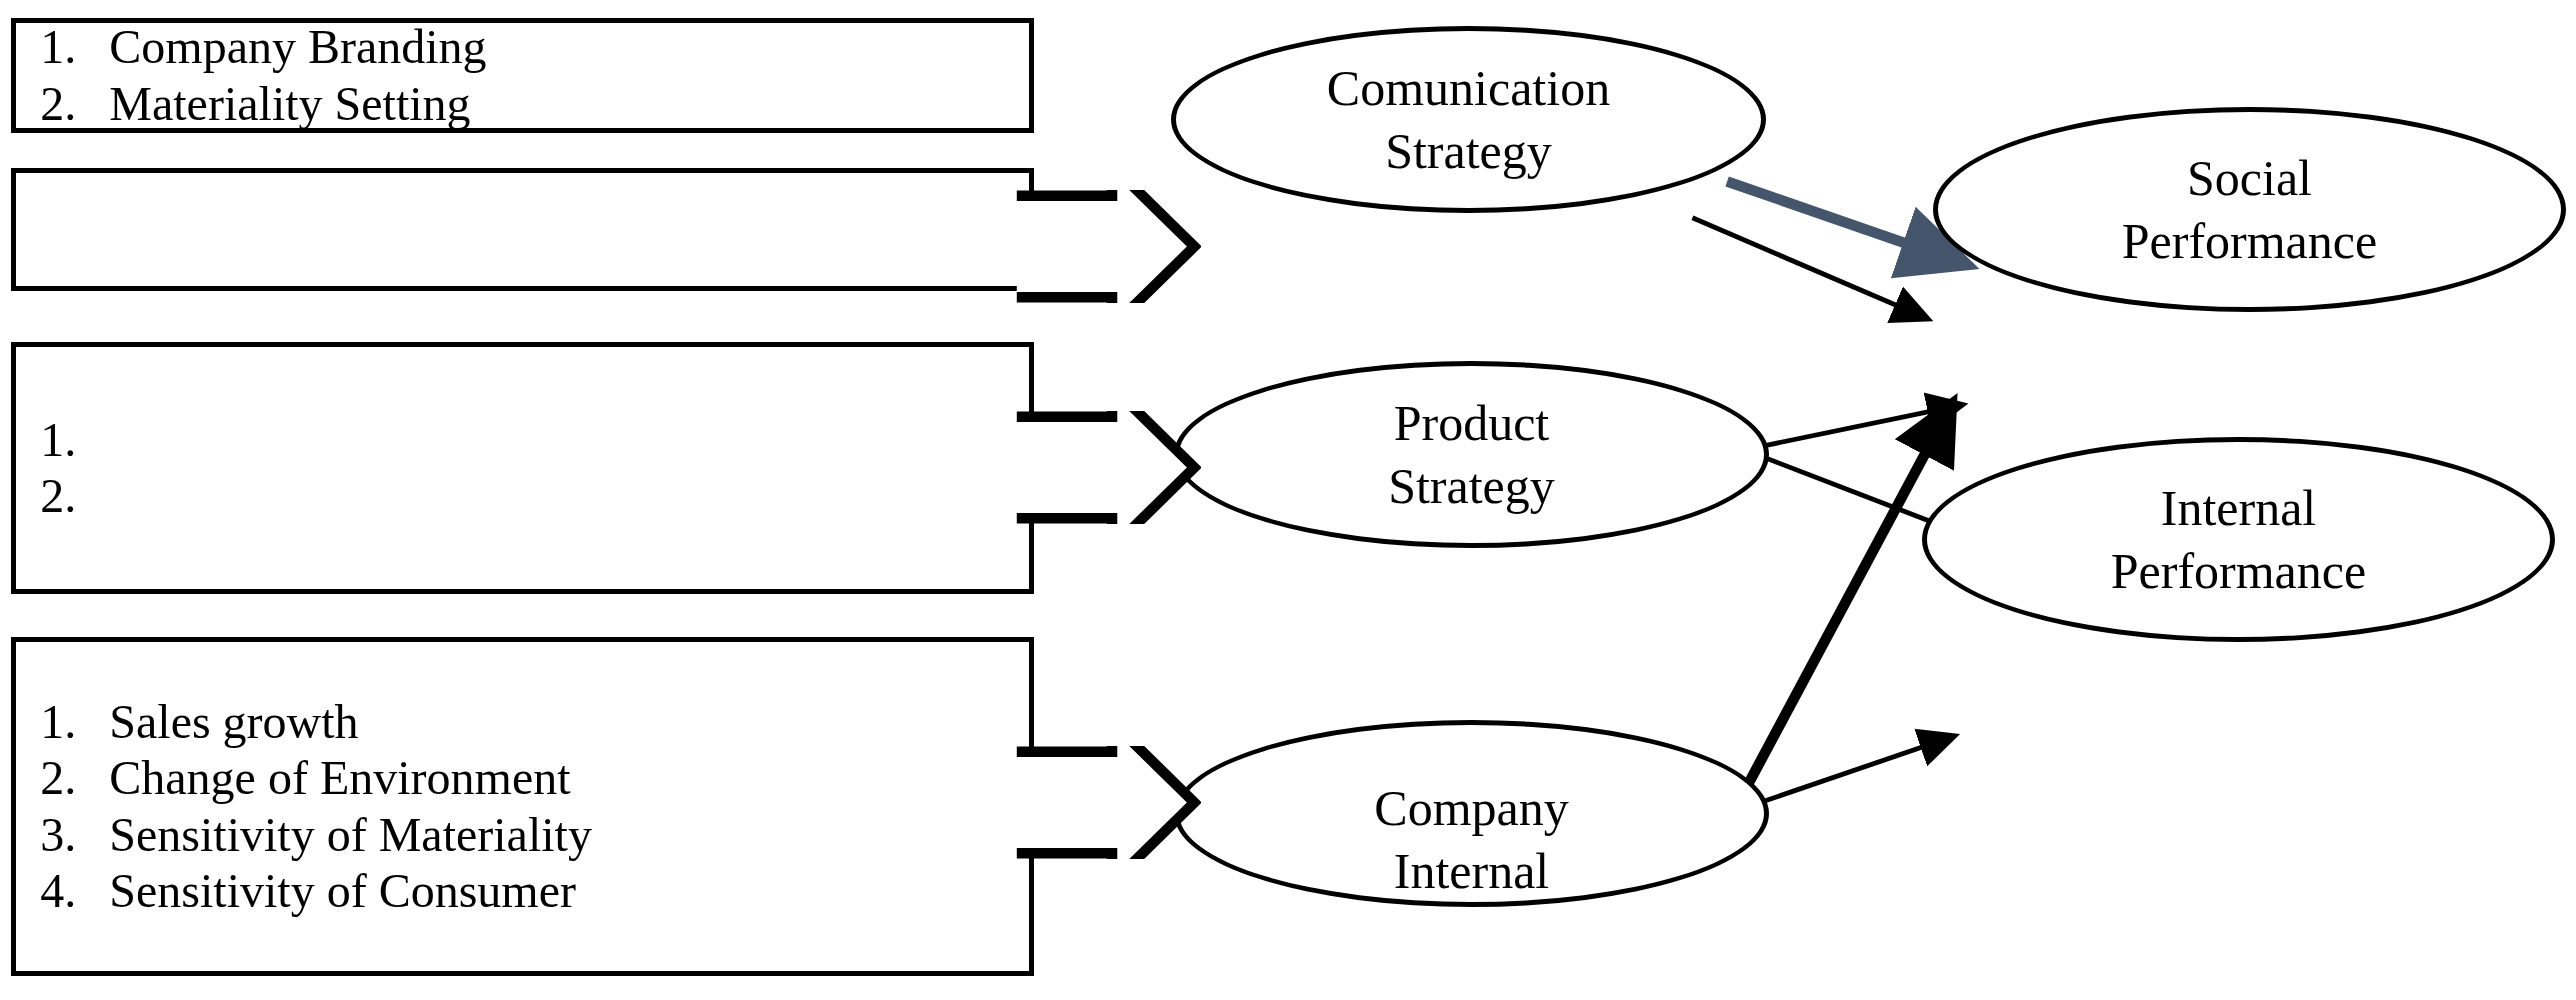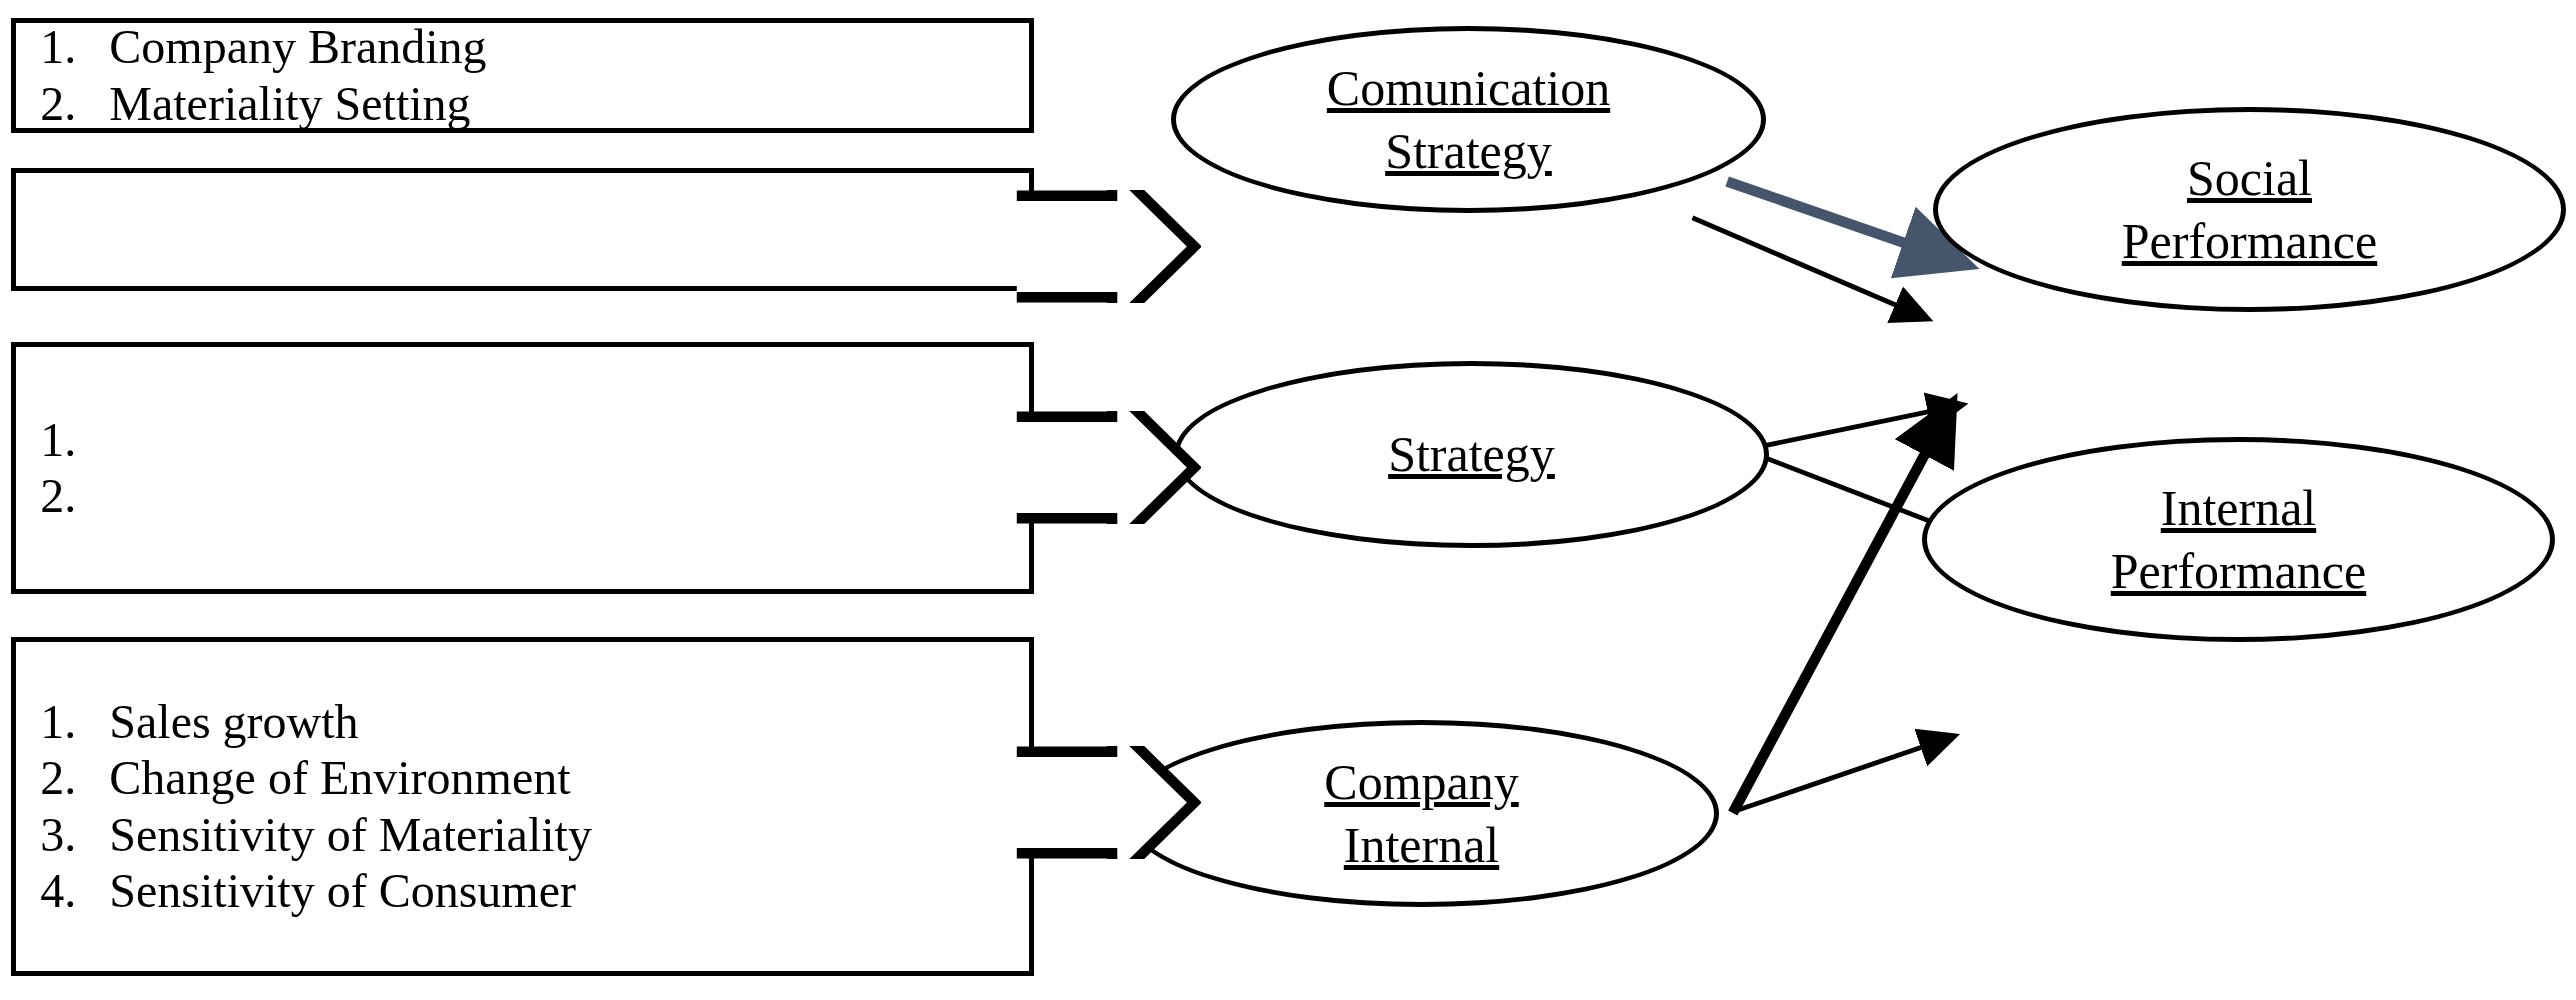--- a/index.html
+++ b/index.html
@@ -65,21 +65,20 @@
     position:absolute;
     box-sizing:border-box;
     border:5.6px solid #000;
     border-radius:50%;
     background:#ffffff;
     display:flex;
     align-items:center;
     justify-content:center;
     text-align:center;
     z-index:2;
-    text-decoration:underline;
   }
   .node-label{
     font-size:50px;
     line-height:1.25;
     padding:0 32px;
   }
   .node-ellipse.outcome{ z-index:5;text-align:center; }
 </style>
 </head>
 <body>
@@ -173,25 +172,26 @@
 
   <div class="node-ellipse" style="left:1171px; top:26px; width:595px; height:187px;">
     <div class="node-label">
       <div>Comunication</div>
       <div>Strategy</div>
     </div>
   </div>
 
   <div class="node-ellipse" style="left:1174px; top:361px; width:595px; height:187px;">
     <div class="node-label">
+      <div>Product</div>
       <div>Strategy</div>
     </div>
   </div>
 
-  <div class="node-ellipse" style="left:1124px; top:720px; width:595px; height:187px;">
+  <div class="node-ellipse" style="left:1174px; top:720px; width:595px; height:187px;align-items:flex-end;">
     <div class="node-label">
       <div>Company</div>
       <div>Internal</div>
     </div>
   </div>
 
   <div class="node-ellipse outcome" style="left:1933px; top:107px; width:633px; height:205px;">
     <div class="node-label">
       <div>Social</div>
       <div>Performance</div>

